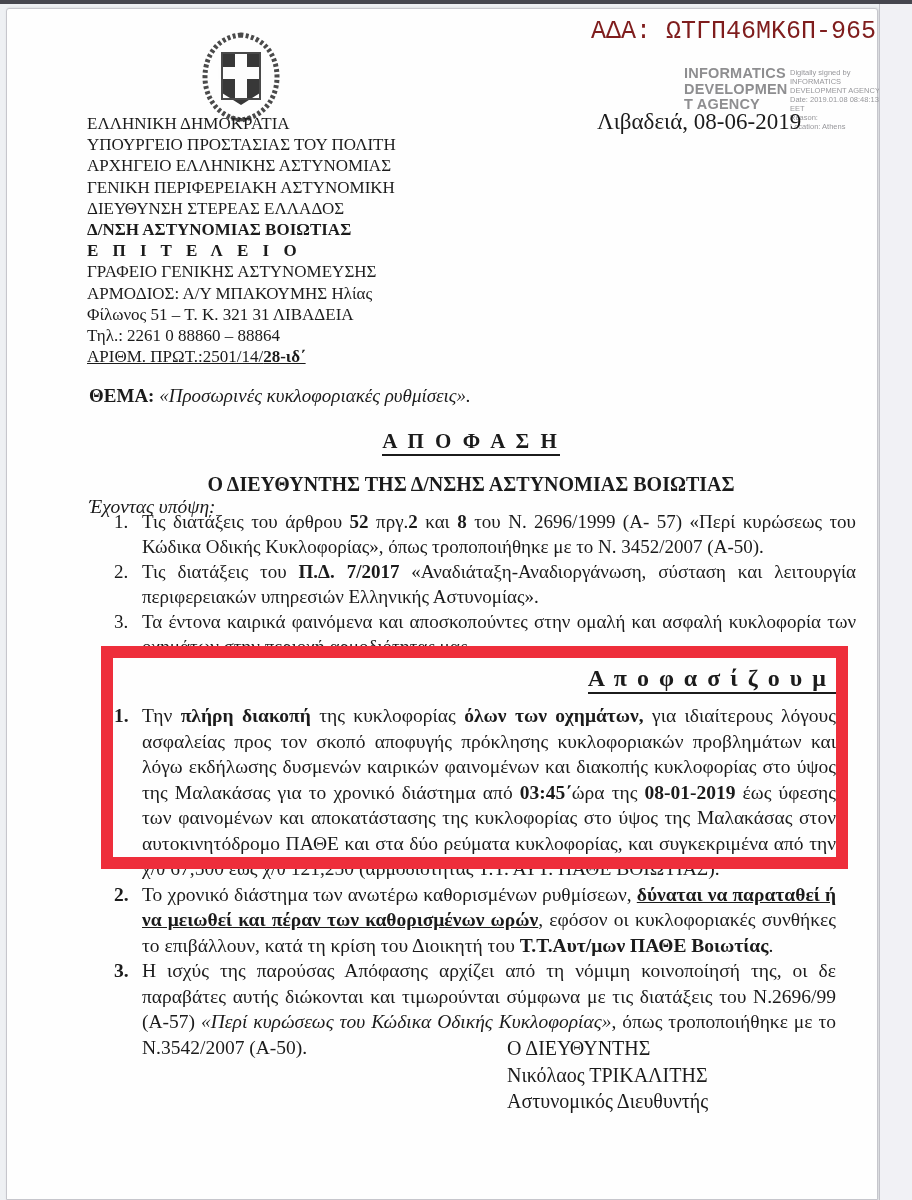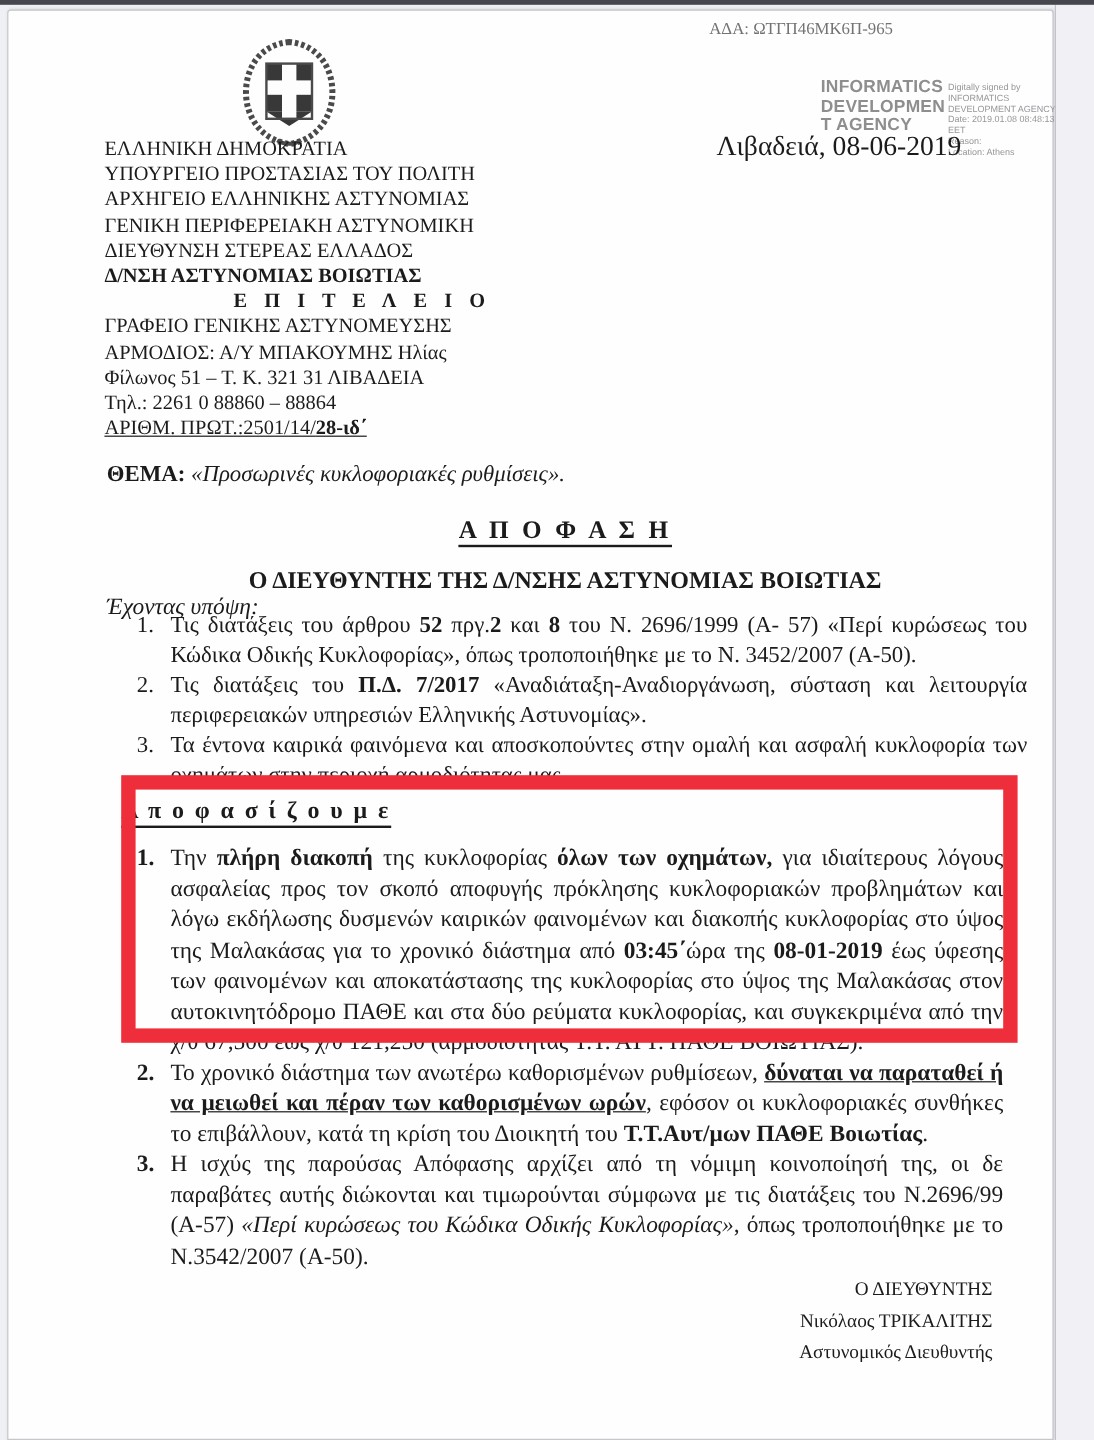--- a/index.html
+++ b/index.html
@@ -24,22 +24,22 @@
   }
   .edge-strip {
     position:absolute; right:0; top:4px; width:33px; height:1196px;
     background:#f1f1f5; border-left:1px solid #c2c2c9; z-index:8;
   }
   
   .emblem { position:absolute; left:184px; top:18px; width:100px; height:100px; }
   
   .ada {
     position:absolute; left:584px; top:8px;
-    font-family:Liberation Serif, serif;
-    font-size:14px; color:#737373; white-space:nowrap;
+    font-family:Liberation Mono, monospace;
+    font-size:25px; color:#7f1d1d; white-space:nowrap;
   }
   .stamp-name {
     position:absolute; left:677px; top:57px; width:102px;
     font-family:"Liberation Sans", sans-serif;
     font-size:14.5px; font-weight:bold; line-height:15.5px;
     color:#8e8e90; letter-spacing:.2px;
   }
   .stamp-name span { display:block; }
   .stamp-detail {
     position:absolute; left:783px; top:59px; width:110px;
@@ -47,21 +47,21 @@
     font-size:7.5px; line-height:9px; color:#97979b;
   }
   .stamp-detail span { display:block; }
   .place-date {
     position:absolute; left:590px; top:100px;
     font-size:23px; white-space:nowrap; z-index:2;
   }
   
   .letterhead { position:absolute; left:80px; top:104px; width:430px; }
   .lh-line { font-size:17px; line-height:21.2px; white-space:nowrap; }
-  .lh-line:nth-child(7) { letter-spacing:5px;text-align:center; }
+  .lh-line:nth-child(7) { letter-spacing:5px; }
   
   .subject { position:absolute; left:82px; top:376px; font-size:19px; }
   .textcol { position:absolute; left:78px; top:0; width:772px; text-align:center; }
   .h-apofasi {
     position:absolute; left:0; right:0; top:420px;
     font-size:21px; font-weight:bold; letter-spacing:3px;
   }
   .h-apofasi span { border-bottom:2px solid #1b1b1b; padding-bottom:1px; }
   .h-director {
     position:absolute; left:0; right:0; top:464px;
@@ -81,28 +81,28 @@
   .preamble .li .num { line-height:24.5px; }
   .decisions .li .txt { font-size:19.5px; line-height:25.5px; }
   .decisions .li .num { line-height:25.5px; font-size:19.5px; }
   
   .red-box {
     position:absolute; left:94px; top:637px; width:747px; height:223px;
     border:12px solid #ee2e3b; z-index:5; pointer-events:none;
   }
   .decide-heading {
     position:absolute; left:94px; top:656px; width:747px;
-    text-align:left; font-size:20px; font-weight:bold; letter-spacing:2px;
+    text-align:right; font-size:24px; font-weight:bold; letter-spacing:2px;
     z-index:1;
   }
   .decide-heading span { border-bottom:2px solid #1b1b1b; padding-bottom:1px; }
   
   .signature {
     position:absolute; left:500px; top:1026px; width:320px;
-    text-align:right; font-size:16px; line-height:26.5px; z-index:1;margin-top:27px;
+    text-align:left; font-size:20px; line-height:26.5px; z-index:1;
   }
   .b { font-weight:bold; }
   .i { font-style:italic; }
   .u { text-decoration:underline; }
 </style>
 </head>
 <body>
 
 <div class="top-strip"></div>
 <div class="edge-strip"></div>

